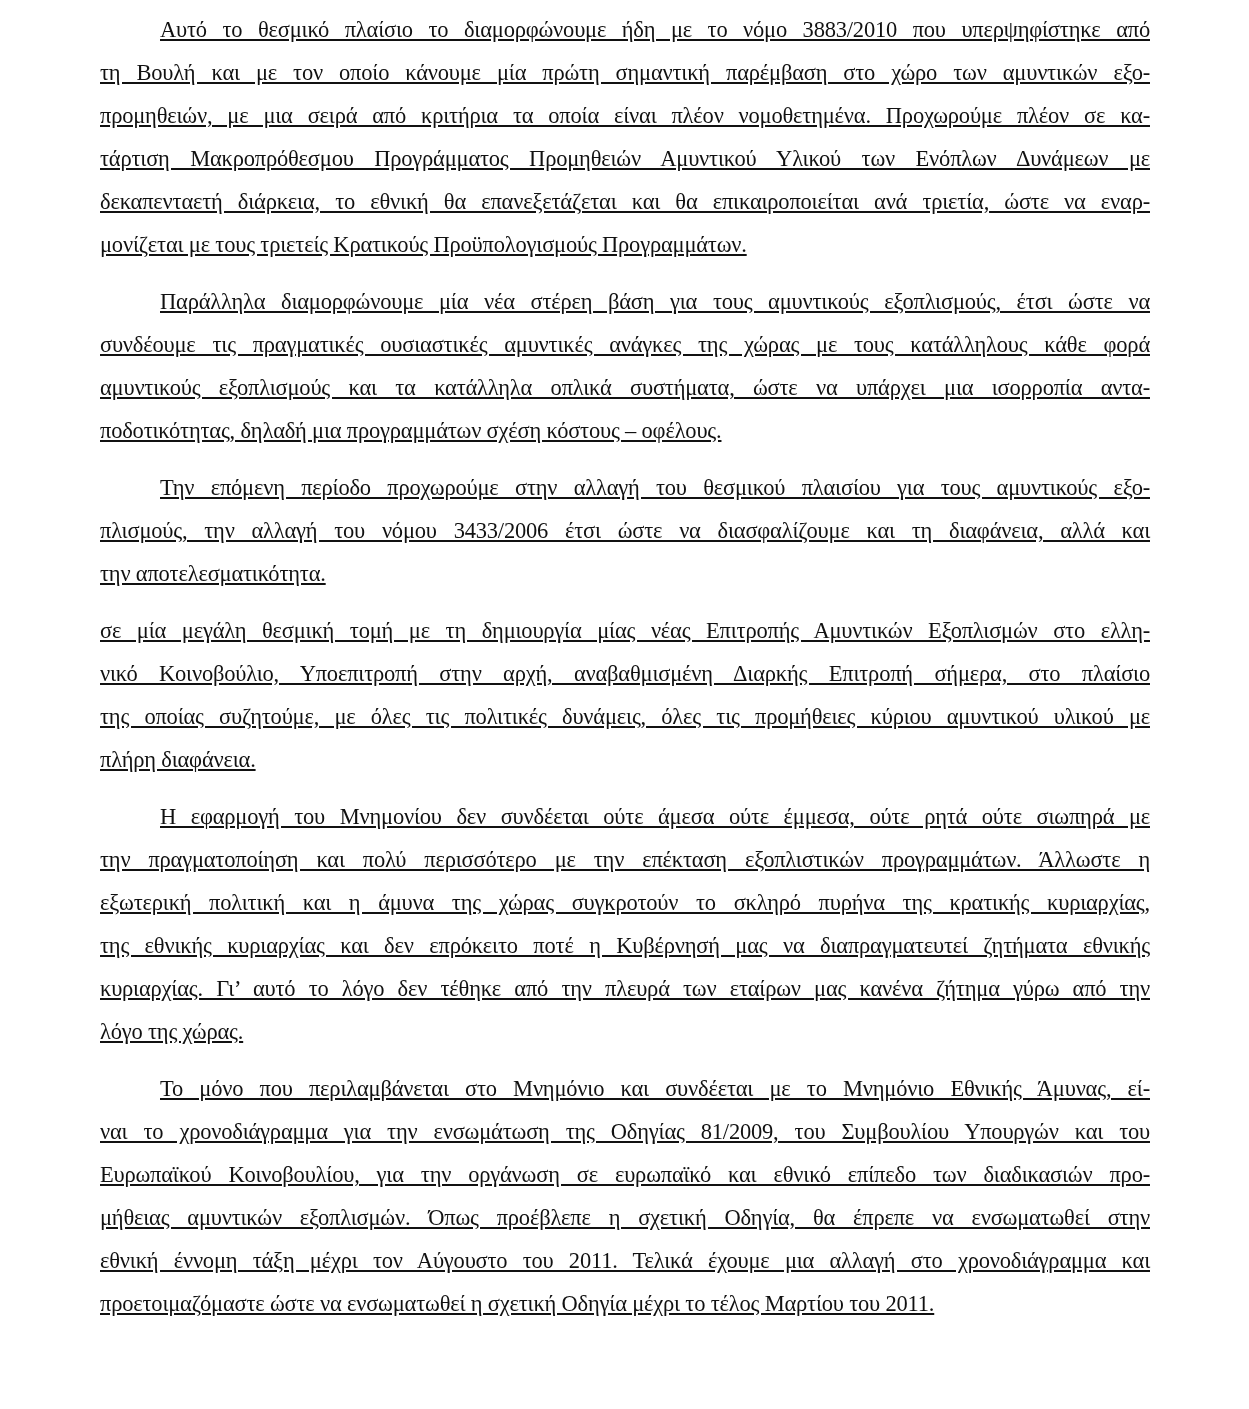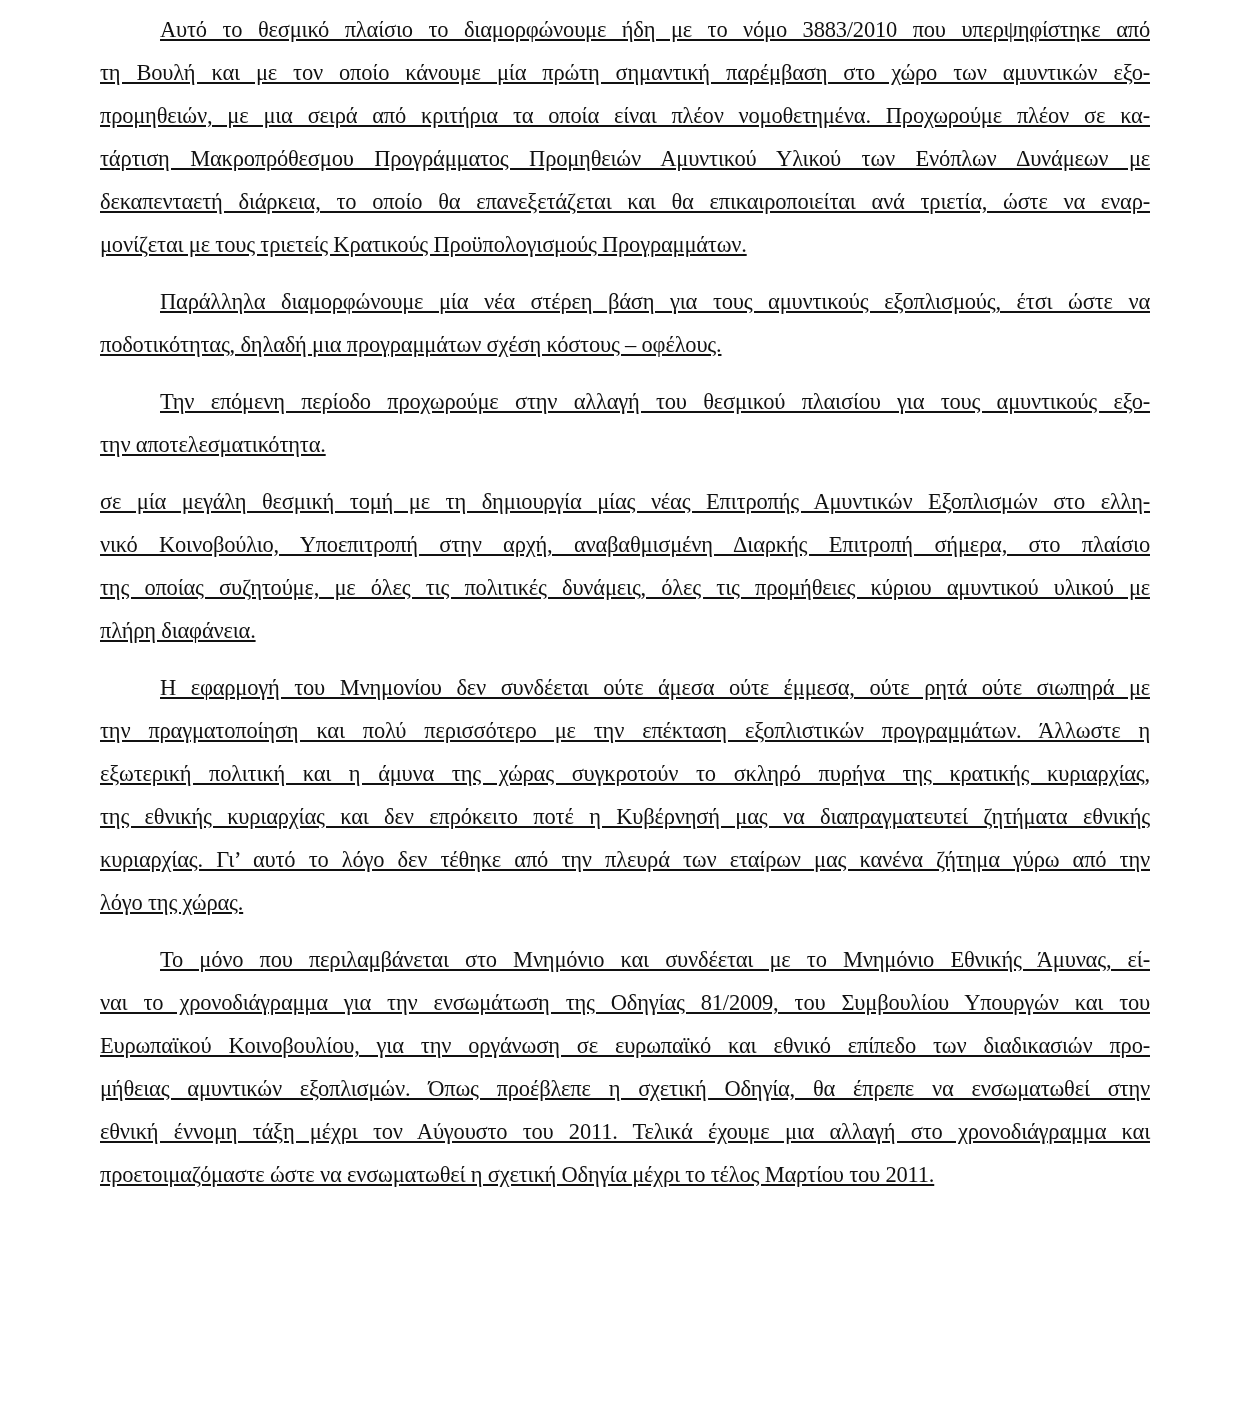--- a/index.html
+++ b/index.html
@@ -47,31 +47,34 @@
   </style>
 </head>
 <body>
 
 <div class="page">
   <p class="para">
     <span class="line first">Αυτό το θεσμικό πλαίσιο το διαμορφώνουμε ήδη με το νόμο 3883/2010 που υπερψηφίστηκε από</span>
     <span class="line">τη Βουλή και με τον οποίο κάνουμε μία πρώτη σημαντική παρέμβαση στο χώρο των αμυντικών εξο-</span>
     <span class="line">προμηθειών, με μια σειρά από κριτήρια τα οποία είναι πλέον νομοθετημένα. Προχωρούμε πλέον σε κα-</span>
     <span class="line">τάρτιση Μακροπρόθεσμου Προγράμματος Προμηθειών Αμυντικού Υλικού των Ενόπλων Δυνάμεων με</span>
-    <span class="line">δεκαπενταετή διάρκεια, το οποίο θα επανεξετάζεται και θα επικαιροποιείται ανά τριετία, ώστε να εναρ-</span>
+    <span class="line">δεκαπενταετή διάρκεια, το εθνική θα επανεξετάζεται και θα επικαιροποιείται ανά τριετία, ώστε να εναρ-</span>
     <span class="line last">μονίζεται με τους τριετείς Κρατικούς Προϋπολογισμούς Προγραμμάτων.</span>
   </p>
 
   <p class="para">
     <span class="line first">Παράλληλα διαμορφώνουμε μία νέα στέρεη βάση για τους αμυντικούς εξοπλισμούς, έτσι ώστε να</span>
+    <span class="line">συνδέουμε τις πραγματικές ουσιαστικές αμυντικές ανάγκες της χώρας με τους κατάλληλους κάθε φορά</span>
+    <span class="line">αμυντικούς εξοπλισμούς και τα κατάλληλα οπλικά συστήματα, ώστε να υπάρχει μια ισορροπία αντα-</span>
     <span class="line last">ποδοτικότητας, δηλαδή μια προγραμμάτων σχέση κόστους – οφέλους.</span>
   </p>
 
   <p class="para">
     <span class="line first">Την επόμενη περίοδο προχωρούμε στην αλλαγή του θεσμικού πλαισίου για τους αμυντικούς εξο-</span>
+    <span class="line">πλισμούς, την αλλαγή του νόμου 3433/2006 έτσι ώστε να διασφαλίζουμε και τη διαφάνεια, αλλά και</span>
     <span class="line last">την αποτελεσματικότητα.</span>
   </p>
 
   <p class="para">
     <span class="line">σε μία μεγάλη θεσμική τομή με τη δημιουργία μίας νέας Επιτροπής Αμυντικών Εξοπλισμών στο ελλη-</span>
     <span class="line">νικό Κοινοβούλιο, Υποεπιτροπή στην αρχή, αναβαθμισμένη Διαρκής Επιτροπή σήμερα, στο πλαίσιο</span>
     <span class="line">της οποίας συζητούμε, με όλες τις πολιτικές δυνάμεις, όλες τις προμήθειες κύριου αμυντικού υλικού με</span>
     <span class="line last">πλήρη διαφάνεια.</span>
   </p>
 

